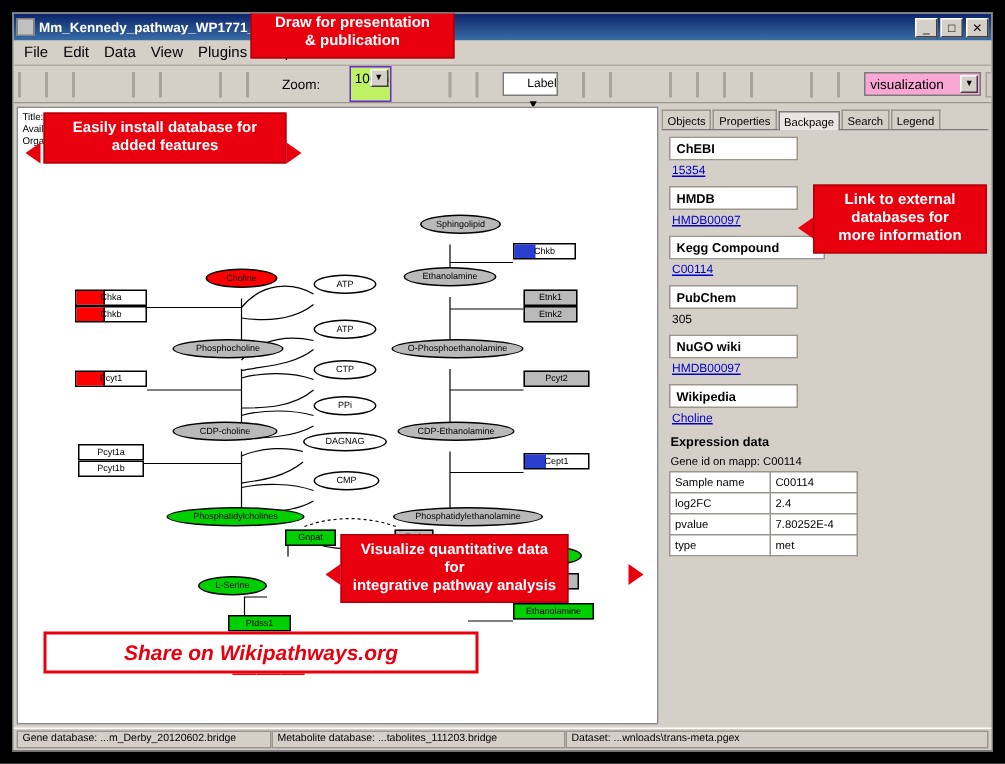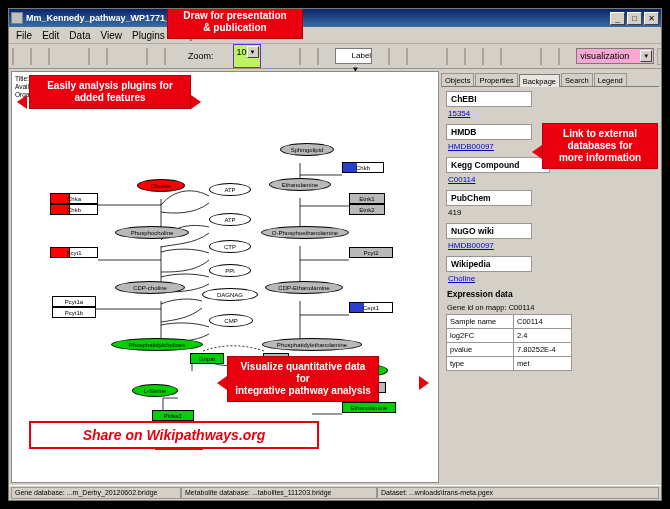--- a/index.html
+++ b/index.html
@@ -528,21 +528,21 @@
         <div class="db-header">ChEBI</div>
         <a class="db-link" href="#">15354</a>
 
         <div class="db-header">HMDB</div>
         <a class="db-link" href="#">HMDB00097</a>
 
         <div class="db-header" style="width:104px">Kegg Compound</div>
         <a class="db-link" href="#">C00114</a>
 
         <div class="db-header">PubChem</div>
-        <span class="db-plain">419</span>
+        <span class="db-plain">305</span>
 
         <div class="db-header">NuGO wiki</div>
         <a class="db-link" href="#">HMDB00097</a>
 
         <div class="db-header">Wikipedia</div>
         <a class="db-link" href="#">Choline</a>
 
         <div class="expr-title">Expression data</div>
         <div class="gene-id">Gene id on mapp: C00114</div>
 
@@ -574,21 +574,21 @@
     <div class="status-cell" style="width:170px">Gene database: ...m_Derby_20120602.bridge</div>
     <div class="status-cell" style="width:196px">Metabolite database: ...tabolites_111203.bridge</div>
     <div class="status-cell grow">Dataset: ...wnloads\trans-meta.pgex</div>
   </div>
 
   <div class="callout" style="left:158px;top:-4px;width:136px">
     <span style="white-space:pre-line">Draw for presentation
 &amp; publication</span>
   </div>
   <div class="callout" style="left:20px;top:66px;width:162px">
-    <span style="white-space:pre-line">Easily analysis plugins for
+    <span style="white-space:pre-line">Easily install database for
 added features</span>
   </div>
   <div class="callout" style="left:533px;top:114px;width:116px">
     <span style="white-space:pre-line">Link  to external
 databases  for
 more information</span>
   </div>
   <div class="callout" style="left:218px;top:347px;width:152px">
     <span style="white-space:pre-line">Visualize quantitative data  for
 integrative pathway analysis</span>

